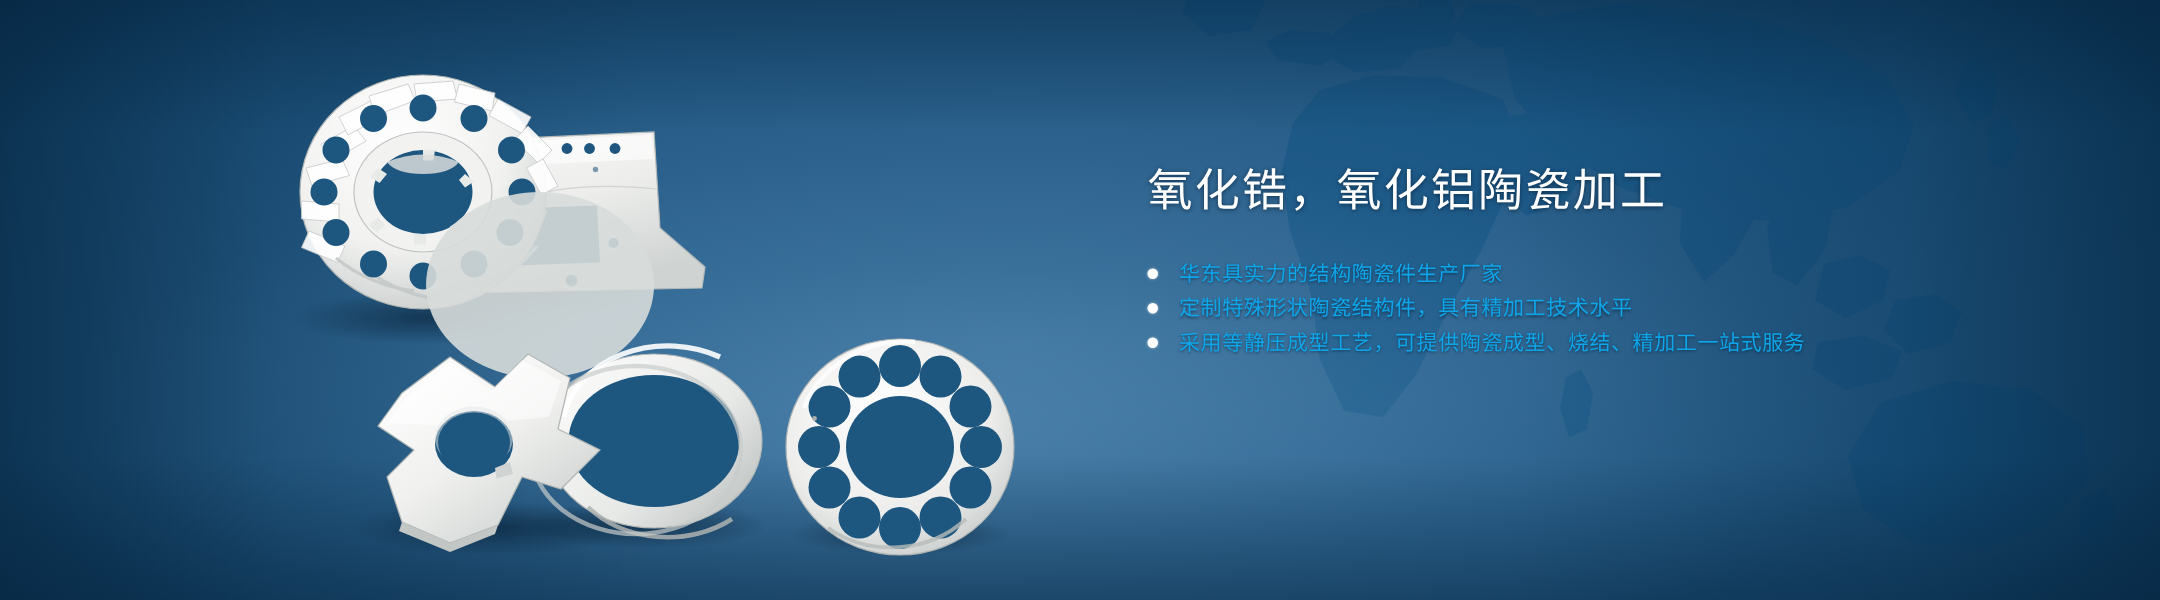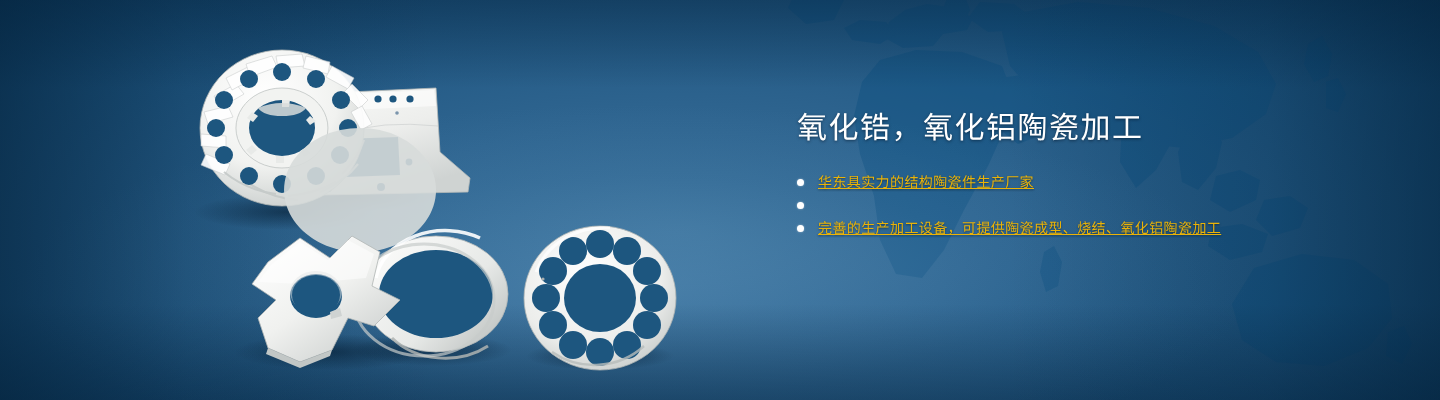--- a/index.html
+++ b/index.html
@@ -48,21 +48,20 @@
 
   
   .products { position:absolute; left:0; top:0; width:760px; height:400px; }
   .products svg { width:100%; height:100%; display:block; }
 
   
   .copy {
     position:absolute;
     left:765px; top:108px;
     width:620px;
-    margin-left:32px;
   }
   .headline {
     font-size:30px;
     line-height:40px;
     letter-spacing:1.5px;
     color:#ffffff;
     font-weight:400;
     text-shadow:0 1px 3px rgba(0,18,36,0.60);
     white-space:nowrap;
   }
@@ -77,25 +76,24 @@
     flex:0 0 auto;
     width:7px; height:7px;
     border-radius:50%;
     background:#ffffff;
     margin-right:14px;
     box-shadow:0 0 2px rgba(255,255,255,0.55);
   }
   .bullet-text {
     font-size:14px;
     line-height:23px;
-    color:#eab308;
+    color:#0ea5e9;
     letter-spacing:0.4px;
     white-space:nowrap;
     text-shadow:0 1px 2px rgba(0,18,36,0.55);
-    text-decoration:underline;
   }
 </style>
 </head>
 <body>
 
 <div class="banner">
 
   <div class="bg-base"></div>
 
   <div class="bg-map">
@@ -325,21 +323,22 @@
   <div class="copy">
     <h1 class="headline">氧化锆，氧化铝陶瓷加工</h1>
 
     <ul class="bullets">
       <li class="bullet">
         <span class="bullet-dot"></span>
         <span class="bullet-text">华东具实力的结构陶瓷件生产厂家</span>
       </li>
       <li class="bullet">
         <span class="bullet-dot"></span>
+        <span class="bullet-text">定制特殊形状陶瓷结构件，具有精加工技术水平</span>
       </li>
       <li class="bullet">
         <span class="bullet-dot"></span>
-        <span class="bullet-text">完善的生产加工设备，可提供陶瓷成型、烧结、氧化铝陶瓷加工</span>
+        <span class="bullet-text">采用等静压成型工艺，可提供陶瓷成型、烧结、精加工一站式服务</span>
       </li>
     </ul>
   </div>
 
 </div>
 
 </body></html>

